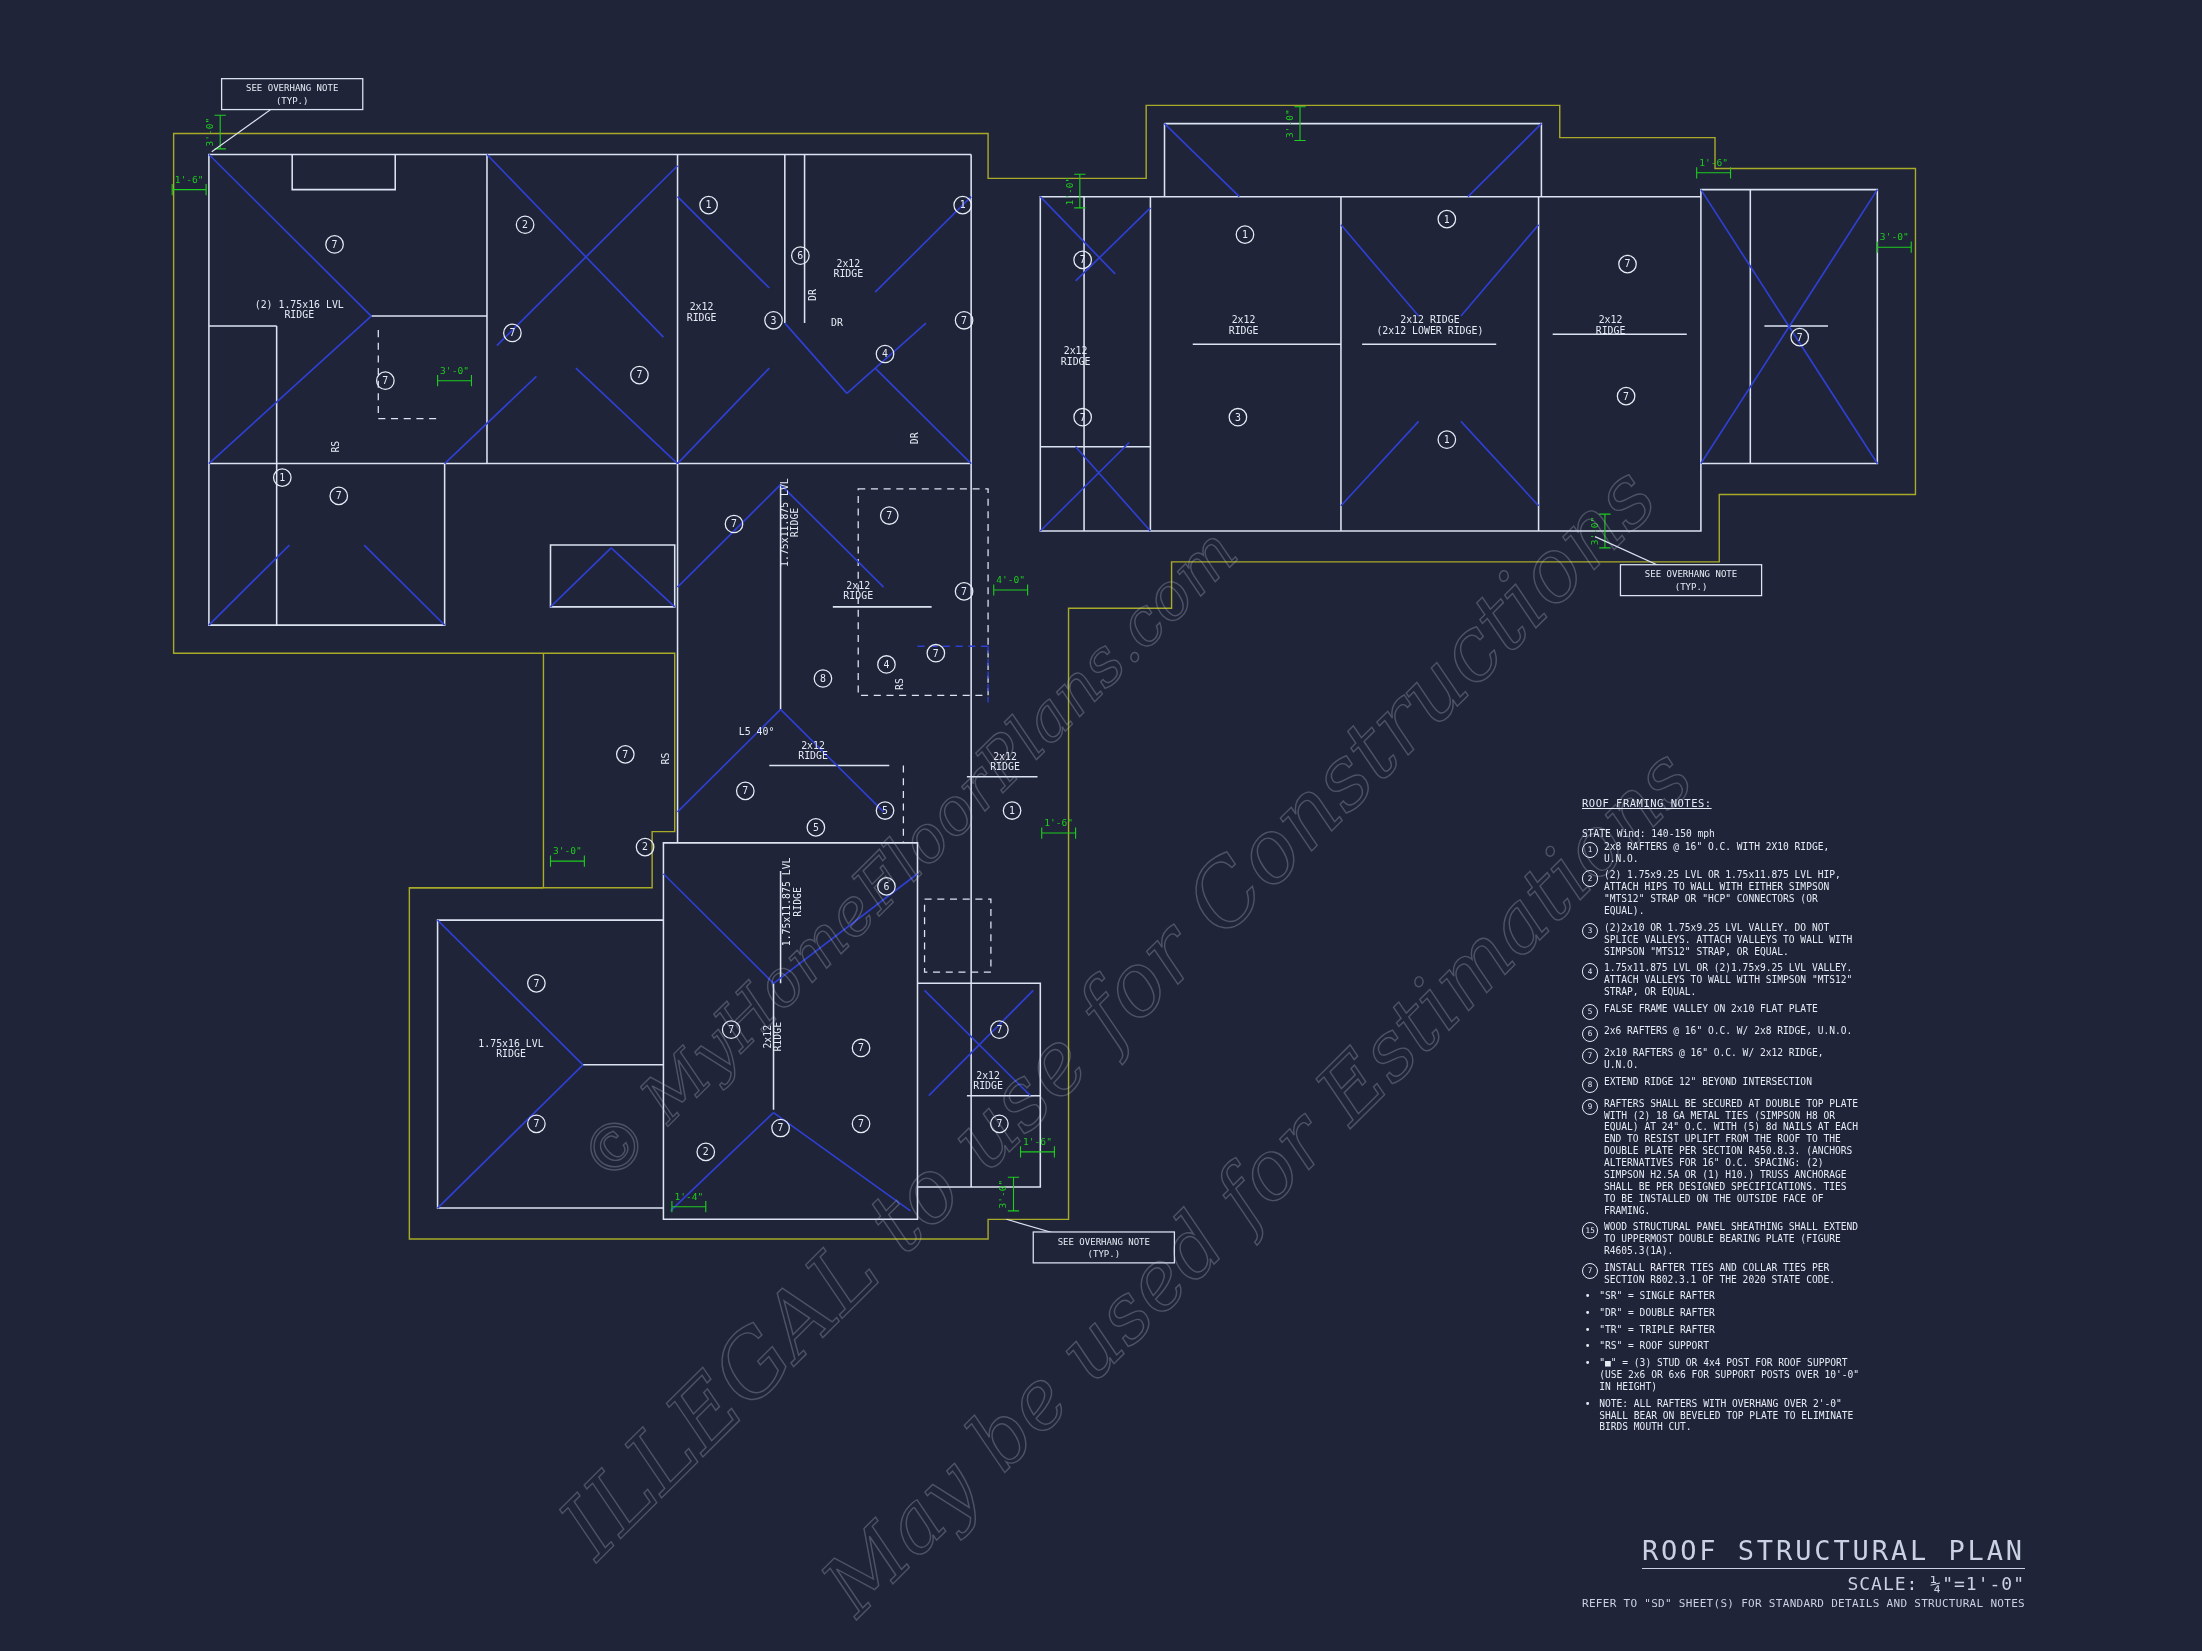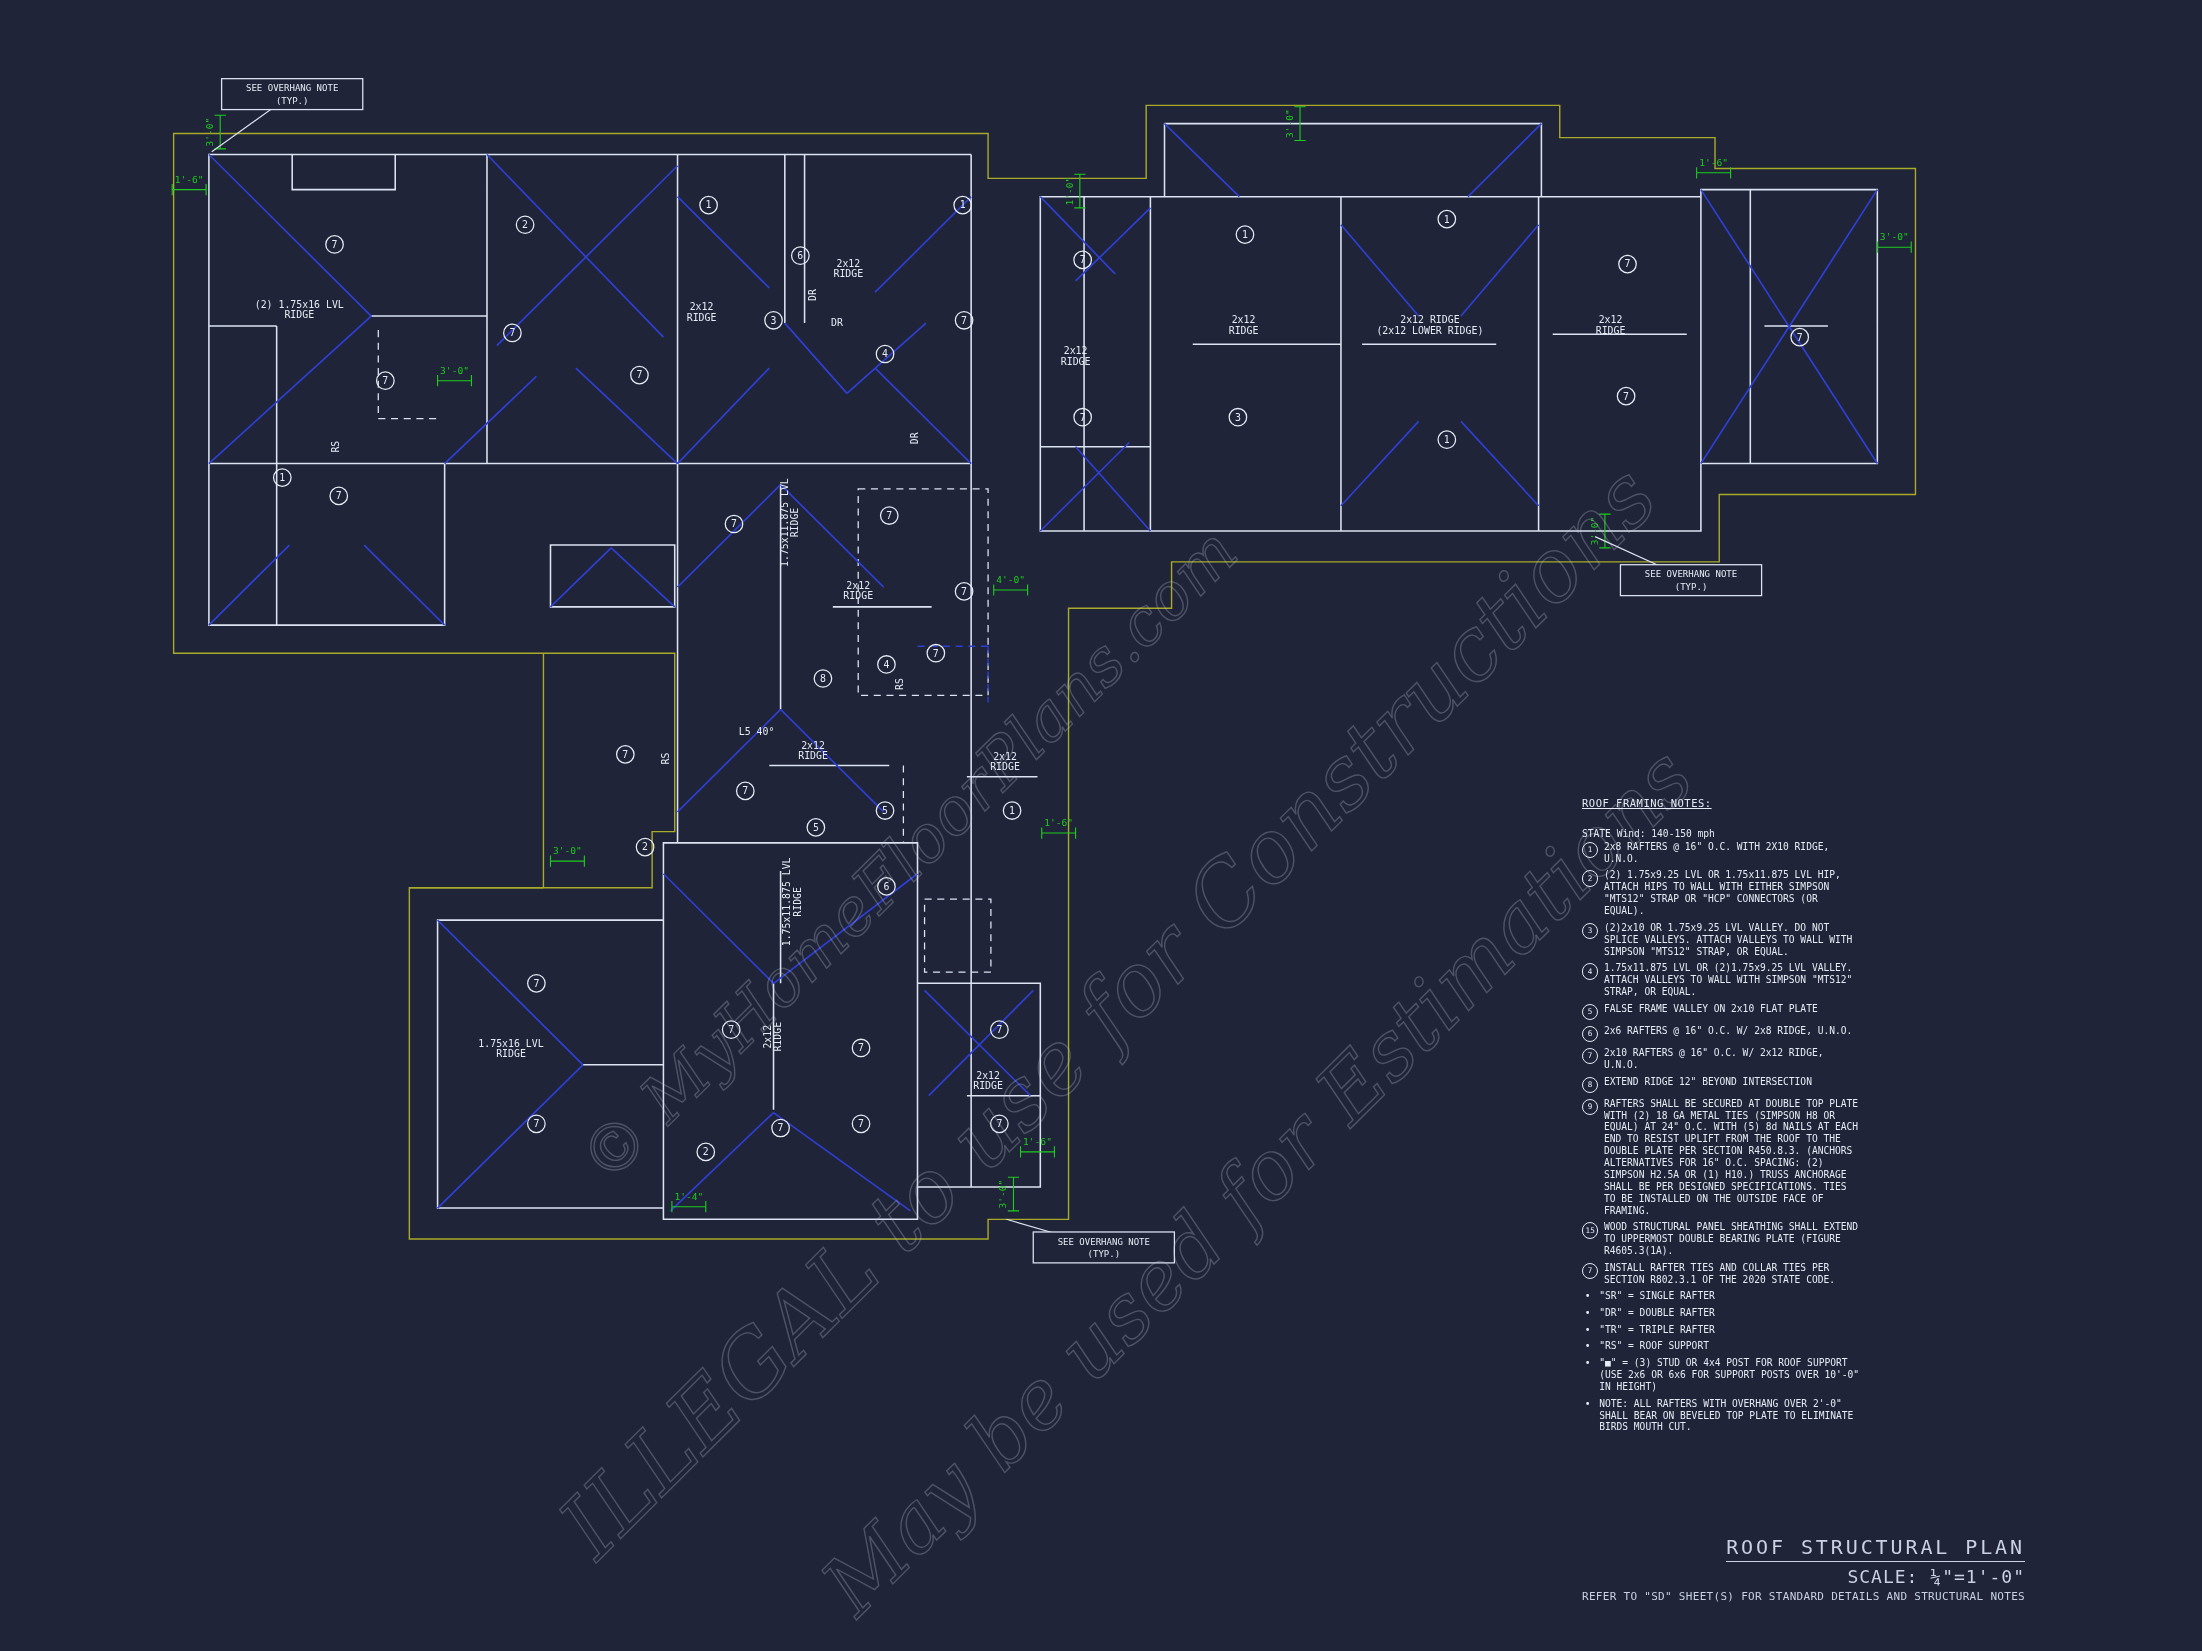--- a/index.html
+++ b/index.html
@@ -30,21 +30,21 @@
          font-size:9.6px;line-height:1.24;}
   .notes-title{text-decoration:underline;font-size:10.5px;margin-bottom:18px;letter-spacing:0.5px;}
   .notes-sub{margin-bottom:1px;}
   .note-item{display:flex;gap:5.7px;margin-bottom:4.8px;}
   .note-num{flex:0 0 14.3px;height:14.3px;border:1px solid var(--text,#e6ebf5);border-radius:50%;
             font-size:7.6px;display:flex;align-items:center;justify-content:center;margin-top:1px;}
   .note-bullet{flex:0 0 11.5px;text-align:center;}
   .note-tx{flex:1;}
   
   .titleblock{position:absolute;right:177px;top:1535px;text-align:right;color:var(--title,#c9d1e2);}
-  .tb-title{font-size:20px;letter-spacing:2.9px;border-bottom:1.4px solid var(--title,#c9d1e2);
+  .tb-title{font-size:27px;letter-spacing:2.9px;border-bottom:1.4px solid var(--title,#c9d1e2);
             padding-bottom:1.9px;display:inline-block;}
   .tb-scale{font-size:18px;margin-top:3.8px;letter-spacing:1px;}
   .tb-note{font-size:11px;margin-top:2.9px;letter-spacing:0.3px;}
 </style>
 </head>
 <body>
 
 <svg id="plan-svg" width="2202" height="1652" viewBox="0 0 1560 1176" preserveAspectRatio="none">
 
   <g>

